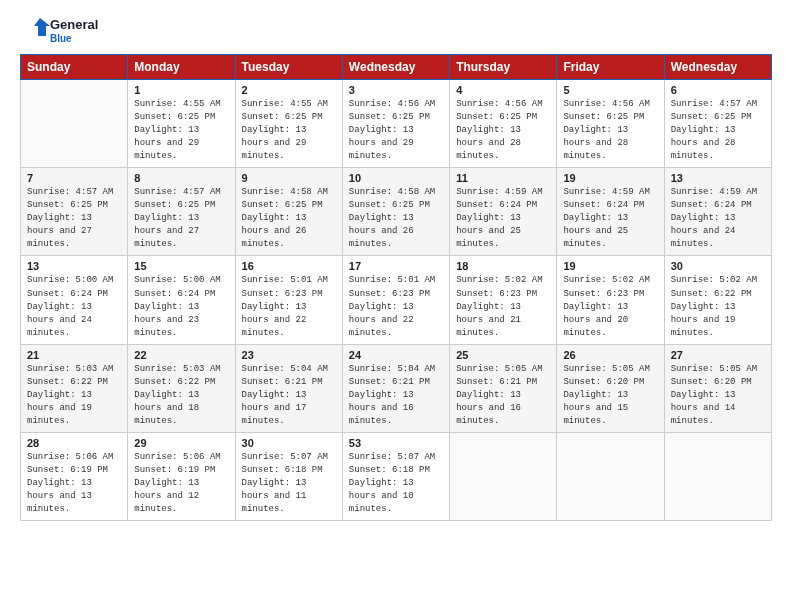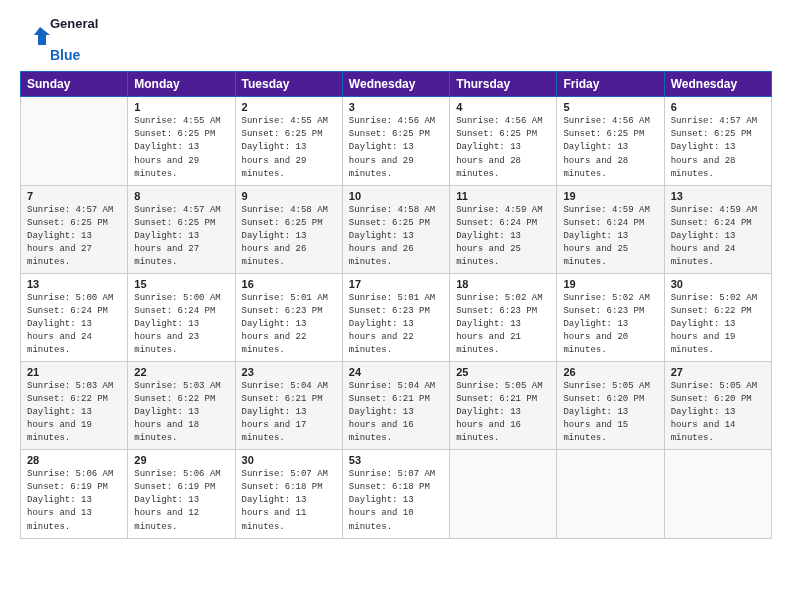--- a/index.html
+++ b/index.html
@@ -37,21 +37,21 @@
       font-size: 16px;
       color: #333;
       margin-top: 2px;
     }
     table {
       width: 100%;
       border-collapse: collapse;
       margin-top: 8px;
     }
     th {
-      background-color: #4c1d95;
+      background-color: #b91c1c;
       color: #fff;
       font-size: 12px;
       font-weight: bold;
       padding: 5px 6px;
       text-align: left;
       border: 1px solid #1565C0;
     }
     td {
       vertical-align: top;
       border: 1px solid #ccc;
@@ -85,21 +85,21 @@
 
 <div class="container">
   <div class="header-row">
     <div class="logo">
   <div style="display:flex;align-items:center;">
     <svg width="30" height="30" viewBox="0 0 30 30">
       <polygon points="20,2 30,10 26,10 26,20 18,20 18,10 14,10" fill="#1565C0"></polygon>
     </svg>
     <div style="line-height:1.2;">
       <div style="font-size:13px;font-weight:bold;color:#1a1a2e;">General</div>
-      <div style="font-size:14px;font-weight:bold;color:#1565C0;margin-top:15px;">Blue</div>
+      <div style="font-size:10px;font-weight:bold;color:#1565C0;">Blue</div>
     </div>
   </div>
 </div>
     <div class="title-block">
       <div class="month-title"></div>
       <div class="location"></div>
     </div>
   </div>
 
   <table>

